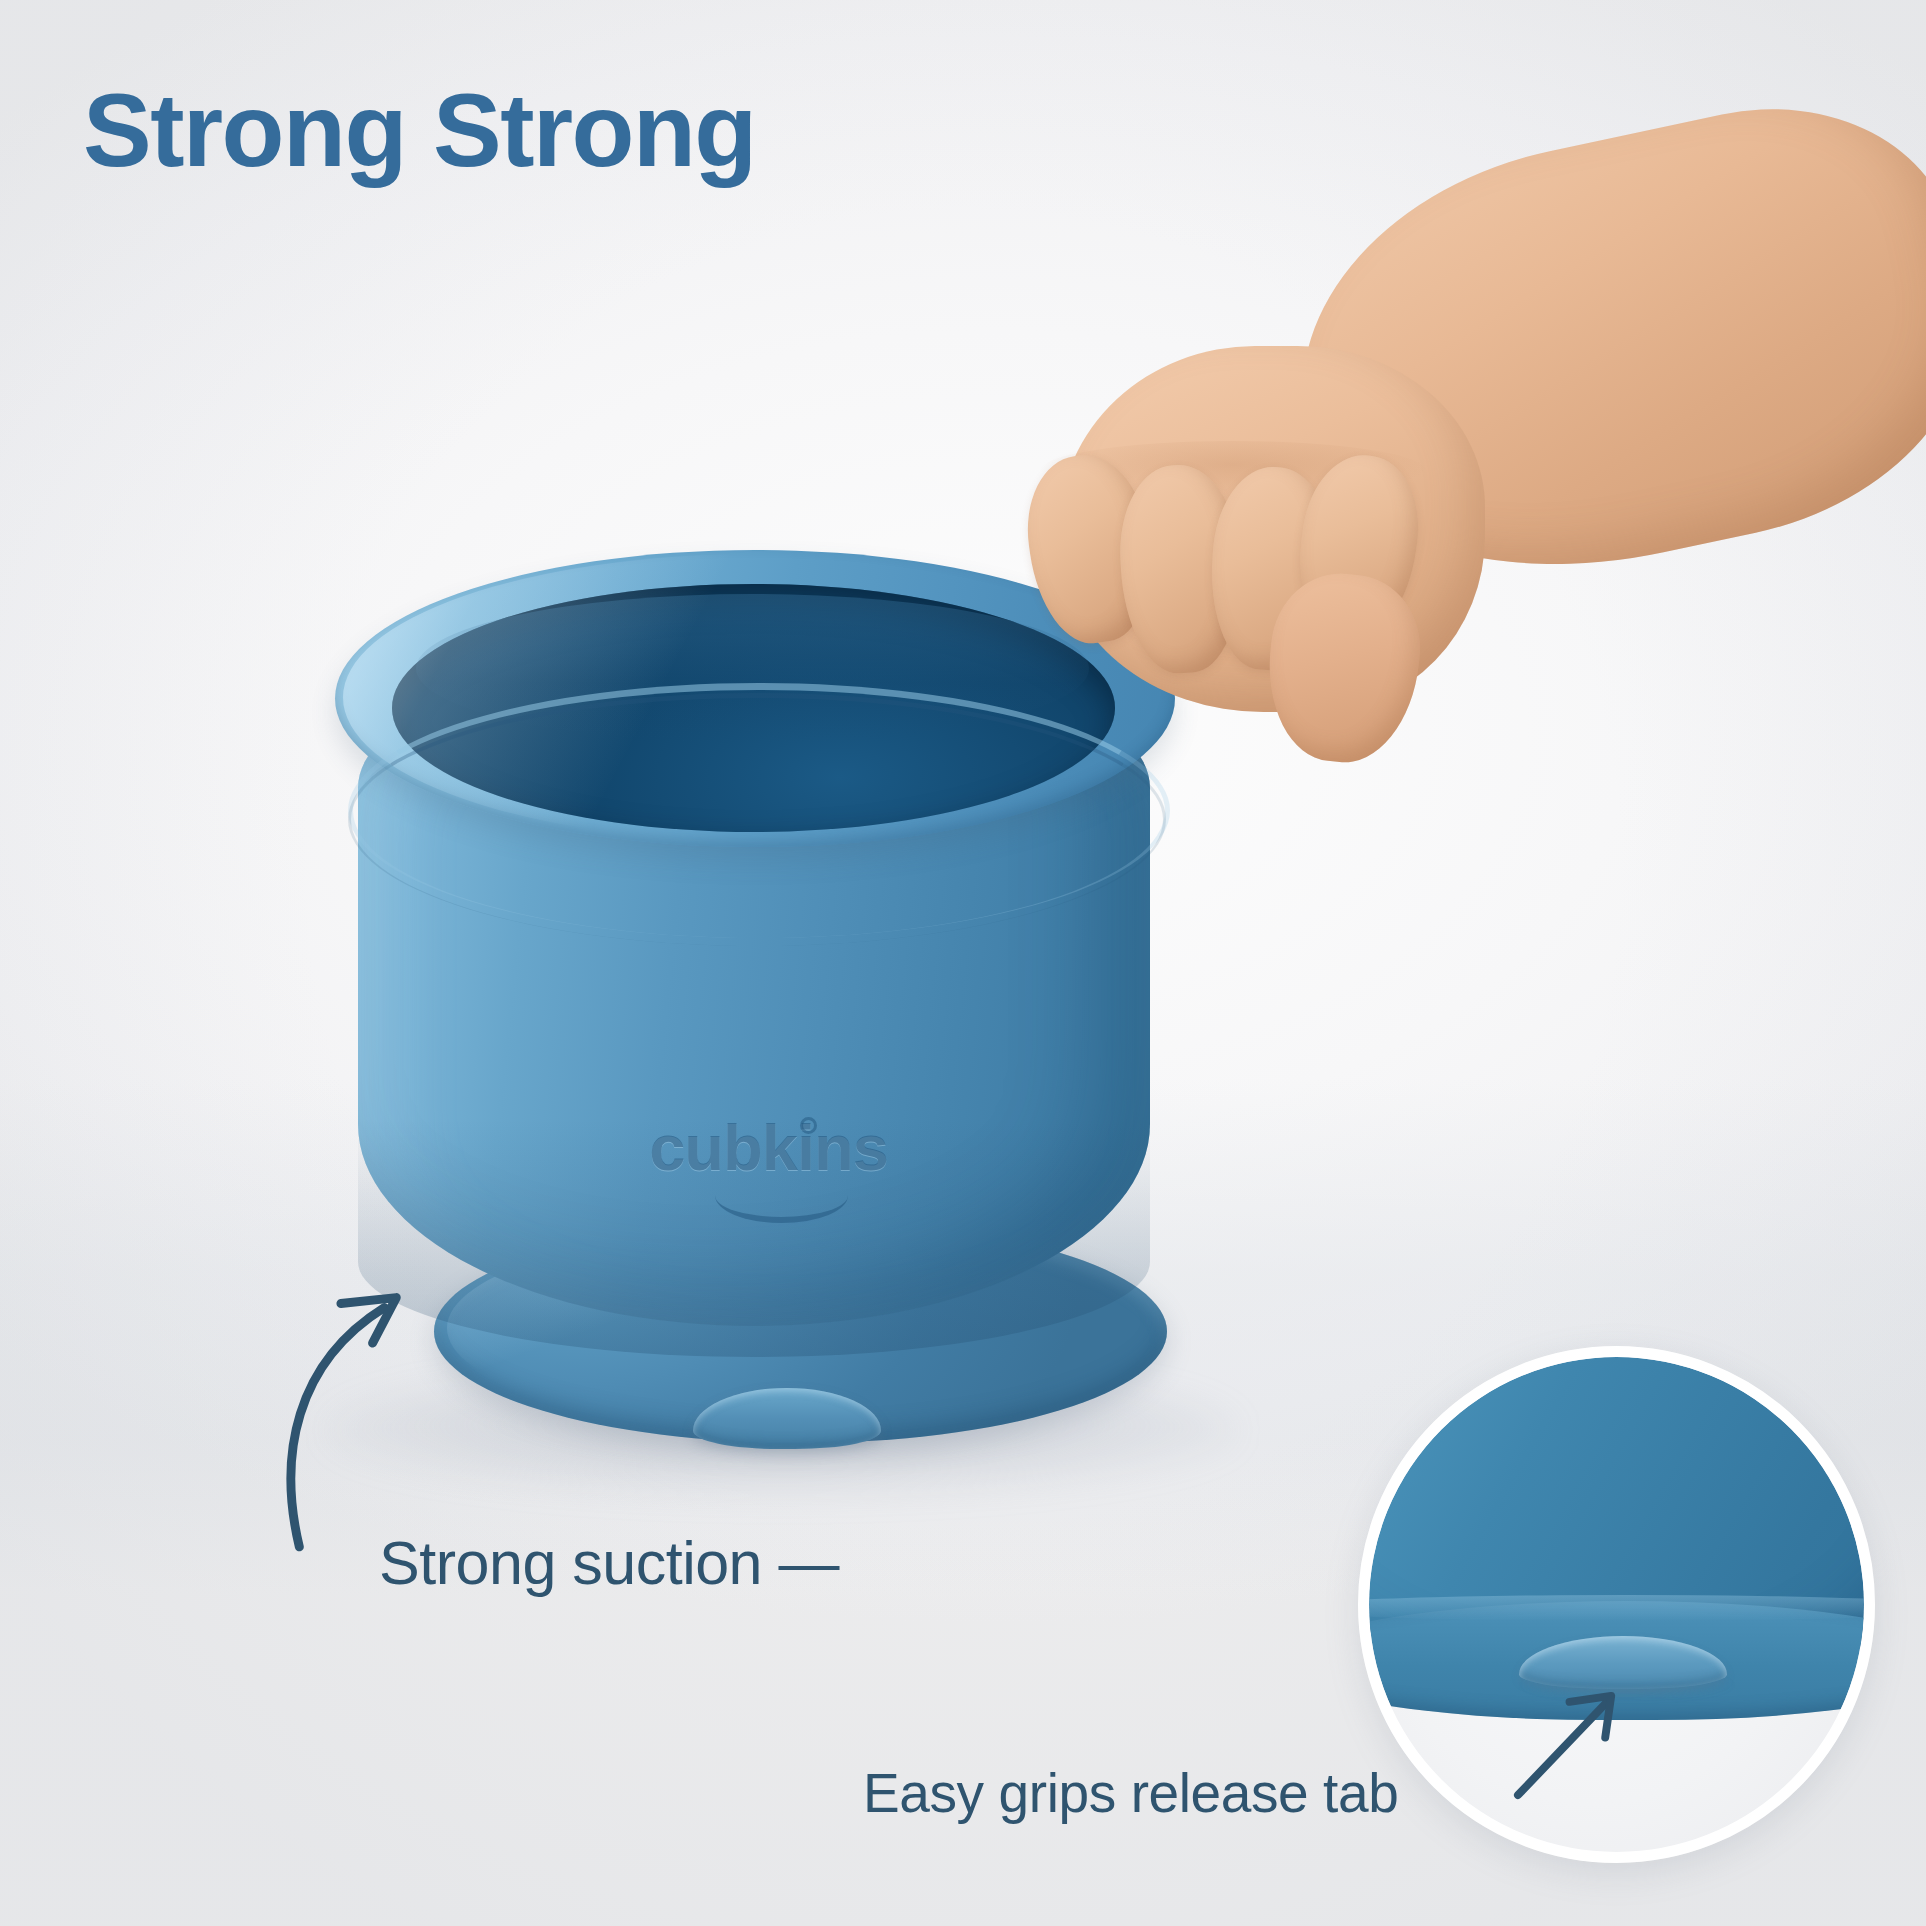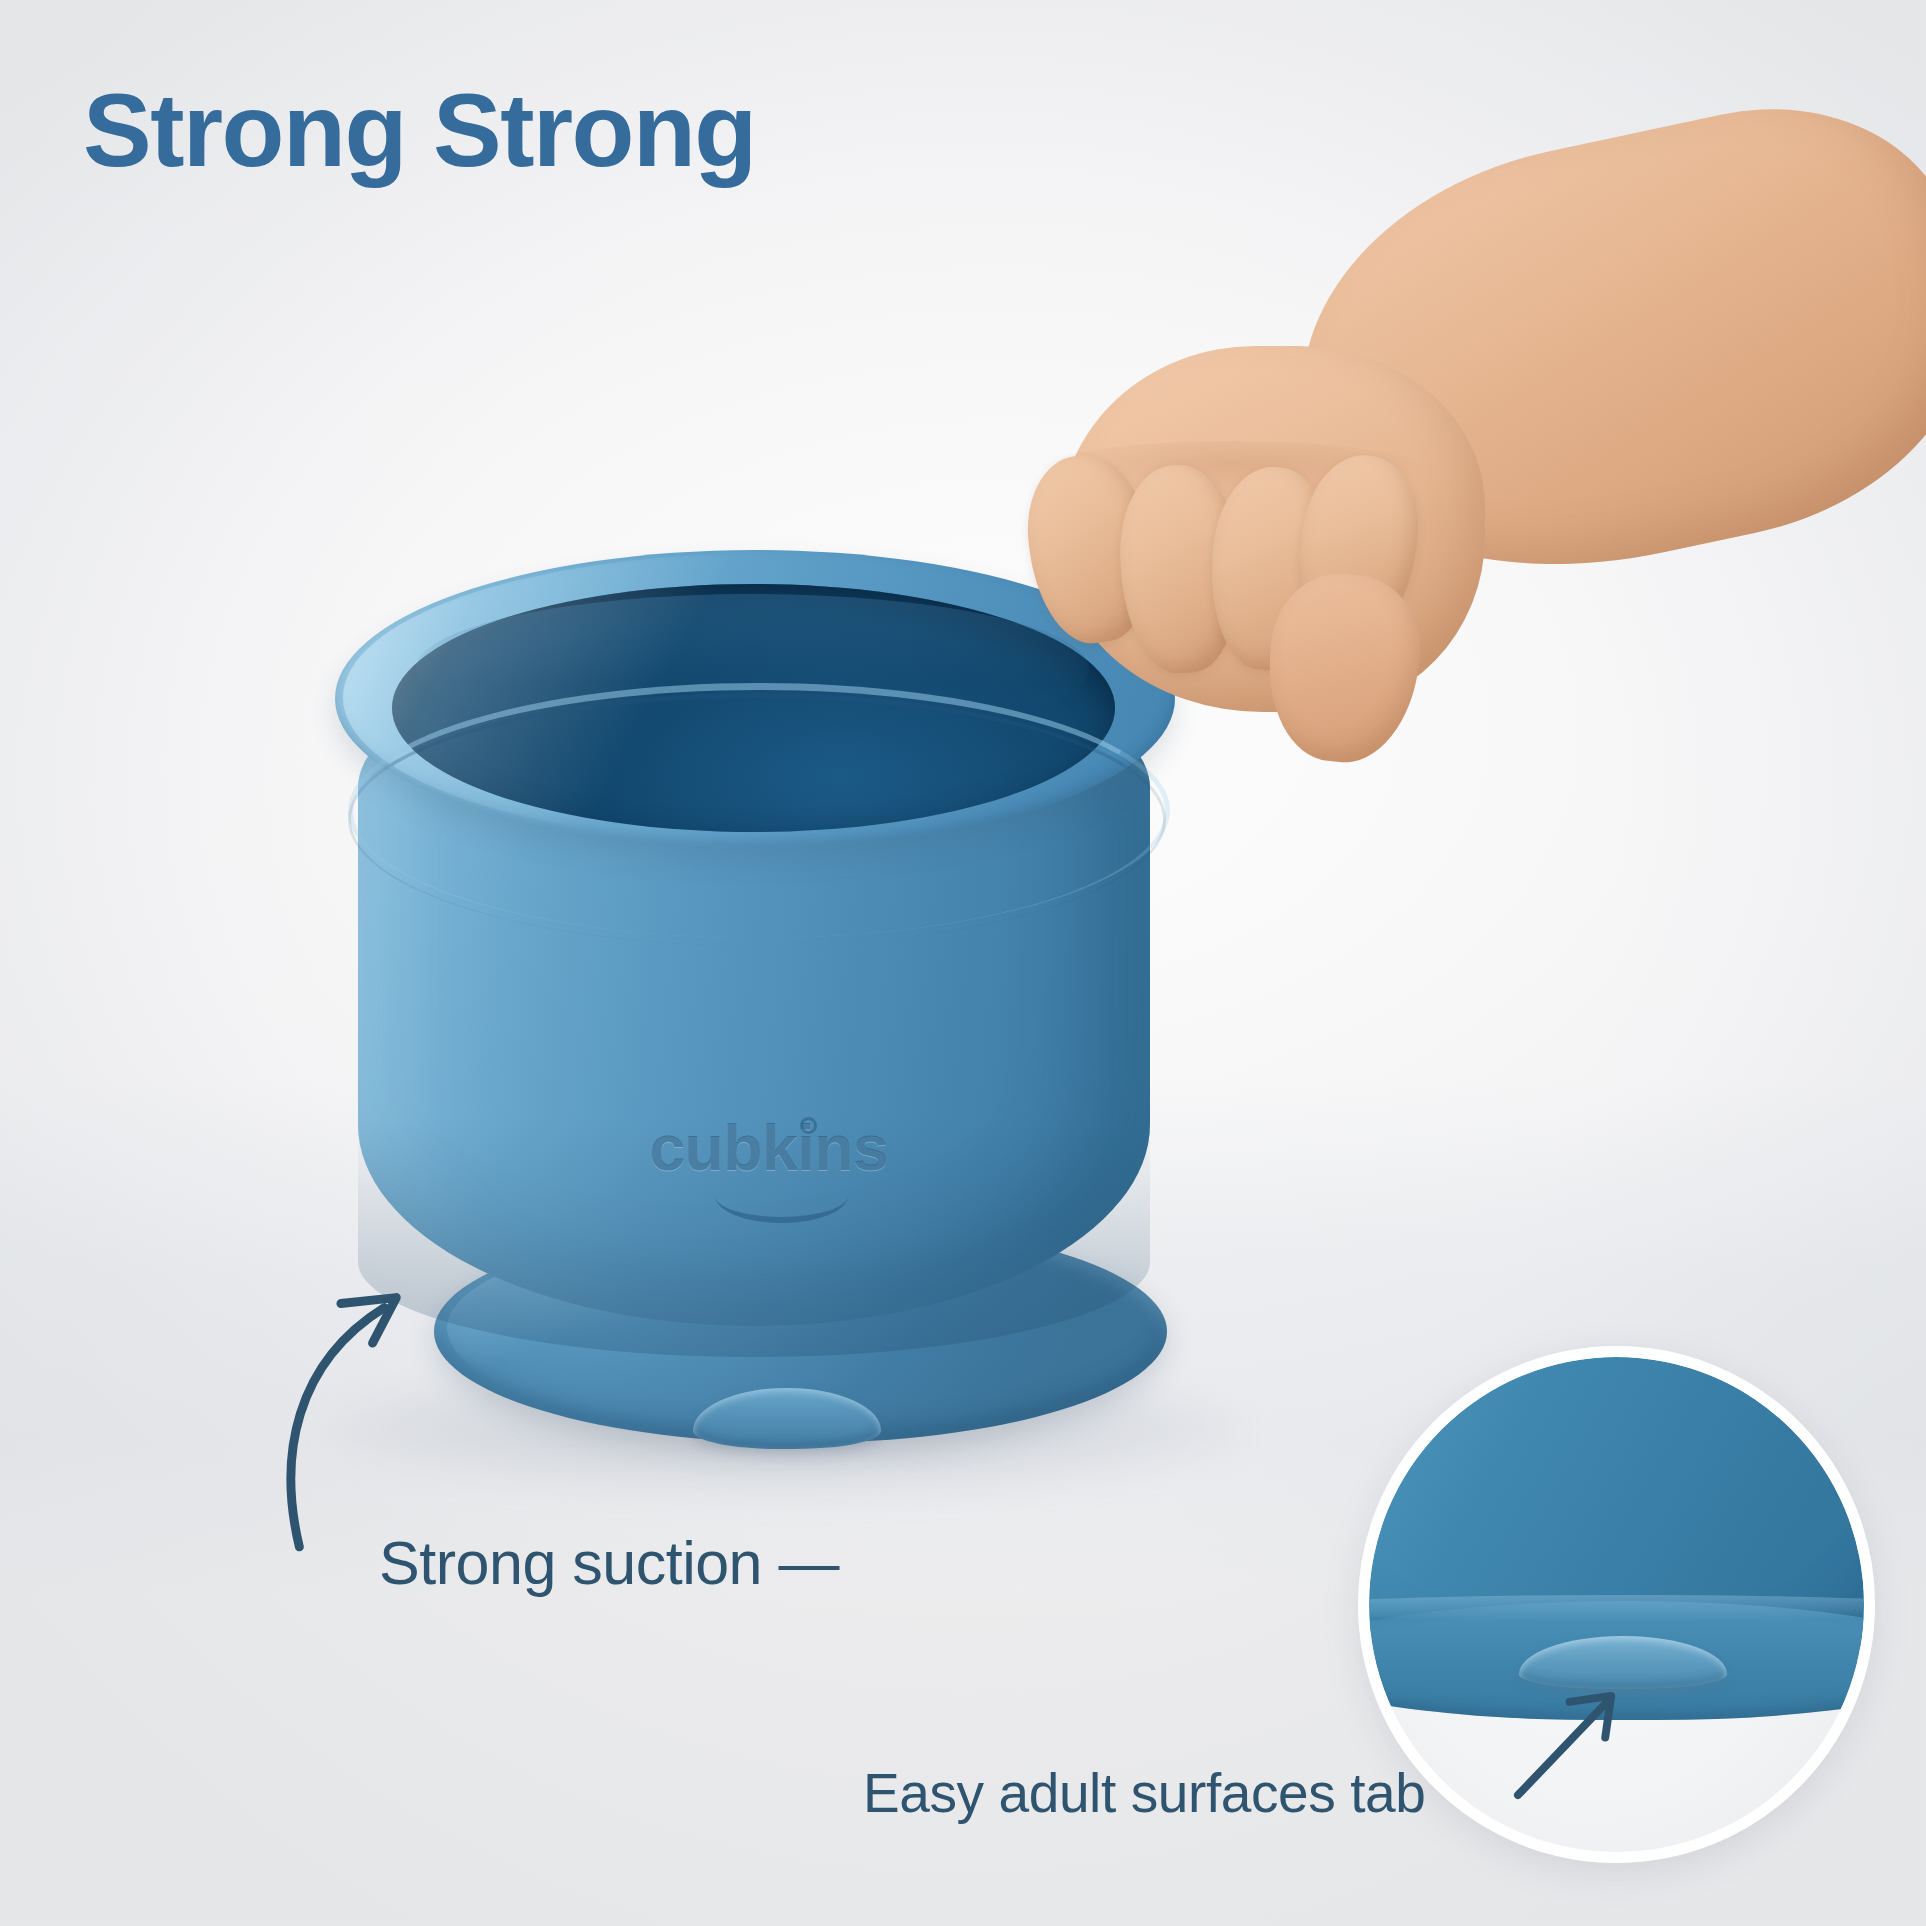--- a/index.html
+++ b/index.html
@@ -502,16 +502,16 @@
       <div class="inset-flange-edge"></div>
       <div class="inset-tab-shadow"></div>
       <div class="inset-tab"></div>
       <svg class="inset-arrow" viewBox="0 0 130 120">
         <path d="M 10 112 L 100 18" fill="none" stroke="#2F546F" stroke-width="8" stroke-linecap="round"></path>
         <path d="M 62 18 L 104 12 L 98 54" fill="none" stroke="#2F546F" stroke-width="8" stroke-linecap="round" stroke-linejoin="round"></path>
       </svg>
     </div>
   </div>
 
-  <div class="caption-inset">Easy adult surfaces tab</div>
+  <div class="caption-inset">Easy grips release tab</div>
 
 </div>
 
 
 </body></html>

